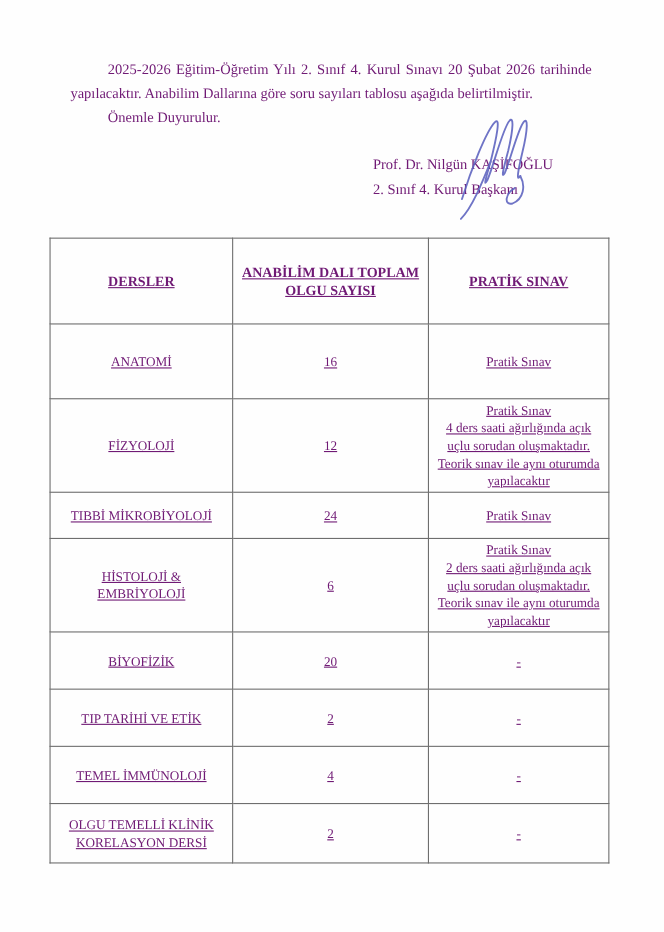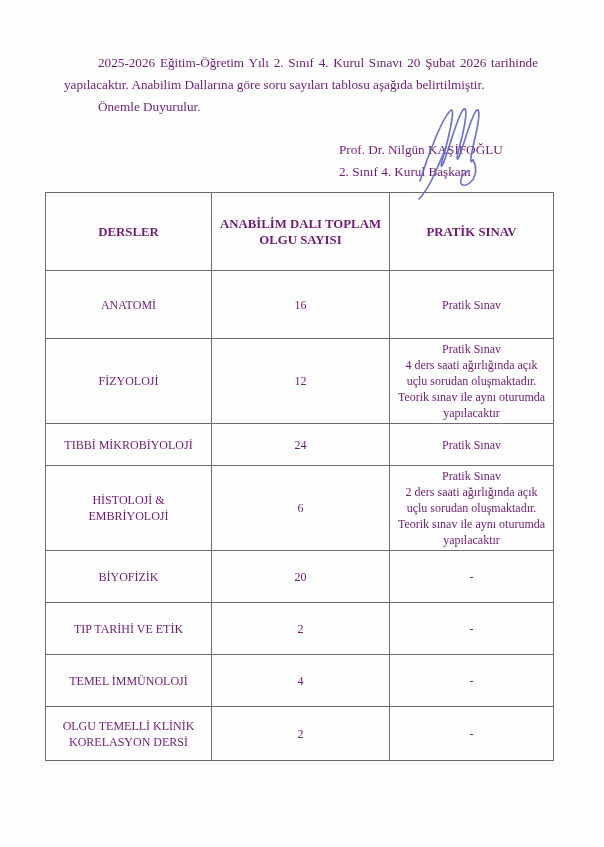--- a/index.html
+++ b/index.html
@@ -45,24 +45,25 @@
     position: absolute;
     left: 398px;
     top: 103px;
     width: 104px;
     height: 100px;
     pointer-events: none;
   }
   table.exam {
     position: absolute;
     left: 45px;
-    top: 192px;
+    top: 216px;
     width: 508px;
     border-collapse: collapse;
     table-layout: fixed;
+    text-decoration: underline;
   }
   table.exam col.c1 { width: 166px; }
   table.exam col.c2 { width: 178px; }
   table.exam col.c3 { width: 164px; }
   table.exam th, table.exam td {
     border: 1px solid #6e6e6e;
     text-align: center;
     vertical-align: middle;
     padding: 2px 6px;
     font-size: 12px;

